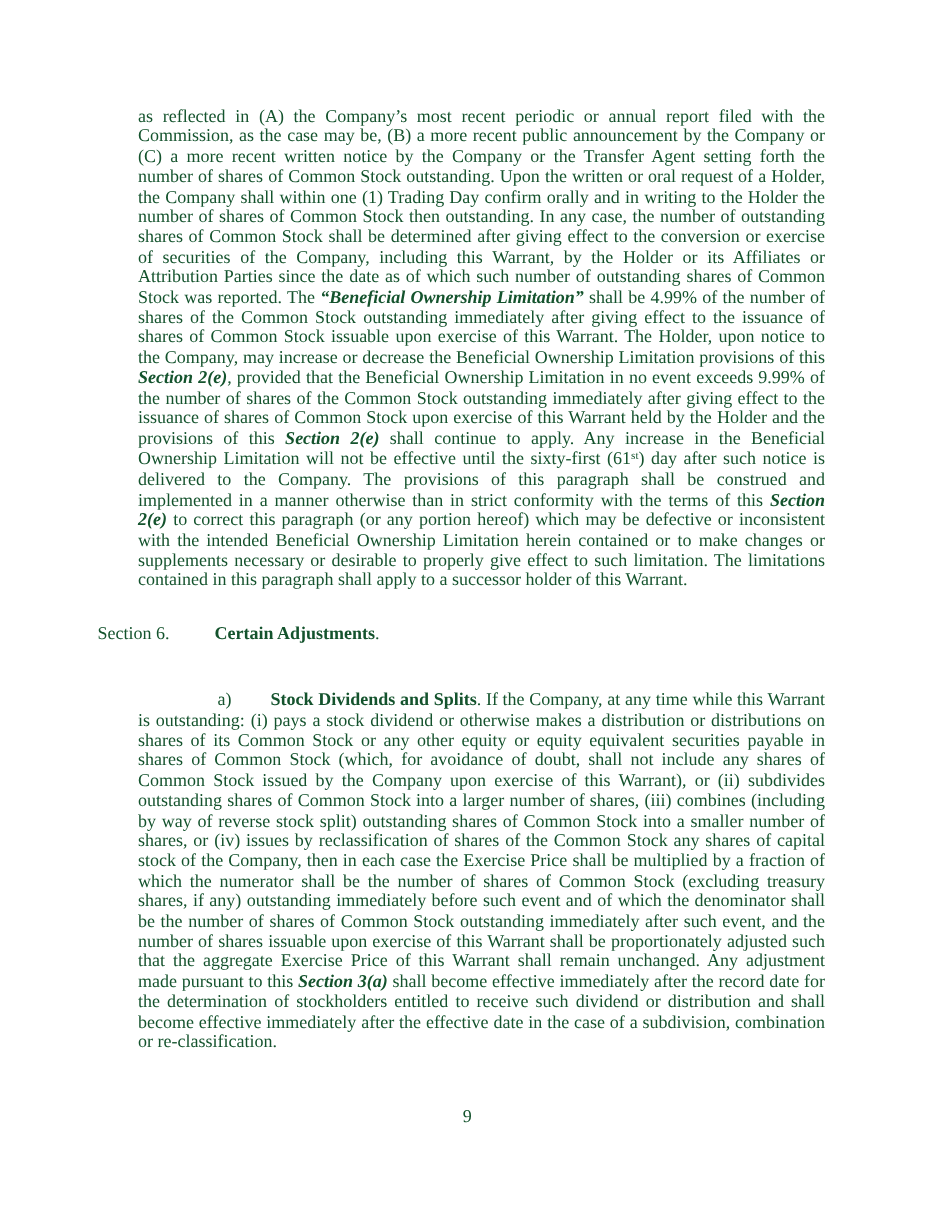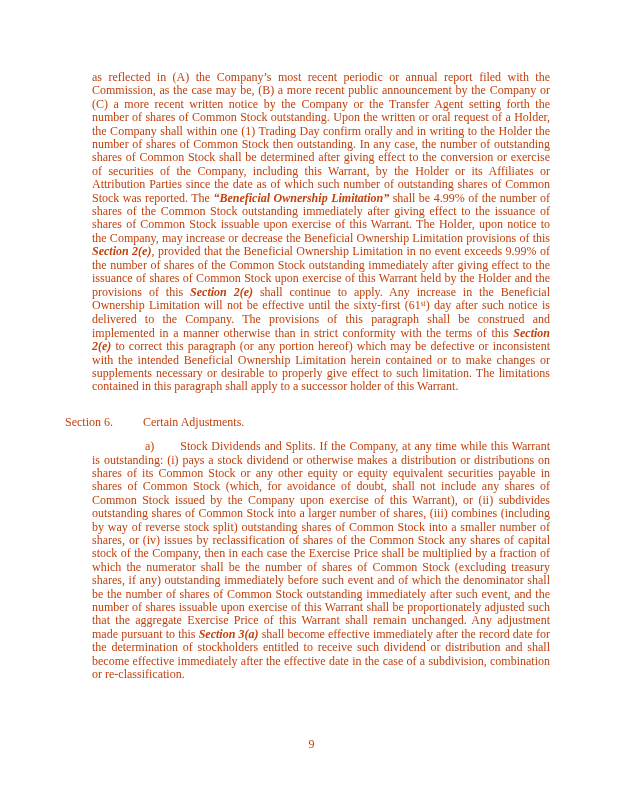--- a/index.html
+++ b/index.html
@@ -7,52 +7,52 @@
     padding: 0;
     background: #ffffff;
   }
   .sheet {
     position: relative;
     width: 623px;
     height: 806px;
     background: #ffffff;
     overflow: hidden;
     font-family: "Liberation Serif", "DejaVu Serif", serif;
-    color: #c2410c;
+    color: #14532d;
   }
   .textblock {
     position: absolute;
     left: 92px;
     top: 71px;
     width: 458px;
     font-size: 12px;
     line-height: 13.4px;
   }
   .para {
     text-align: justify;
     margin: 0;
   }
-  .rb  { font-weight: normal; }
+  .rb  { font-weight: bold; }
   .rbi { font-weight: bold; font-style: italic; }
   .rsup {
     font-size: 0.62em;
     position: relative;
     top: -0.45em;
     vertical-align: baseline;
   }
   .section-heading {
     position: relative;
     left: -27px;
     margin-top: 22px;
     white-space: nowrap;
   }
   .htab   { display: inline-block; width: 30px; }
   .tab-a  { display: inline-block; width: 53px; }
   .tab-b  { display: inline-block; width: 26px; }
-  .para-a { margin-top: 11px; }
+  .para-a { margin-top: 31px; }
   .page-number {
     position: absolute;
     top: 737px;
     left: 0;
     width: 623px;
     text-align: center;
     font-size: 12px;
   }
 </style>
 </head>

